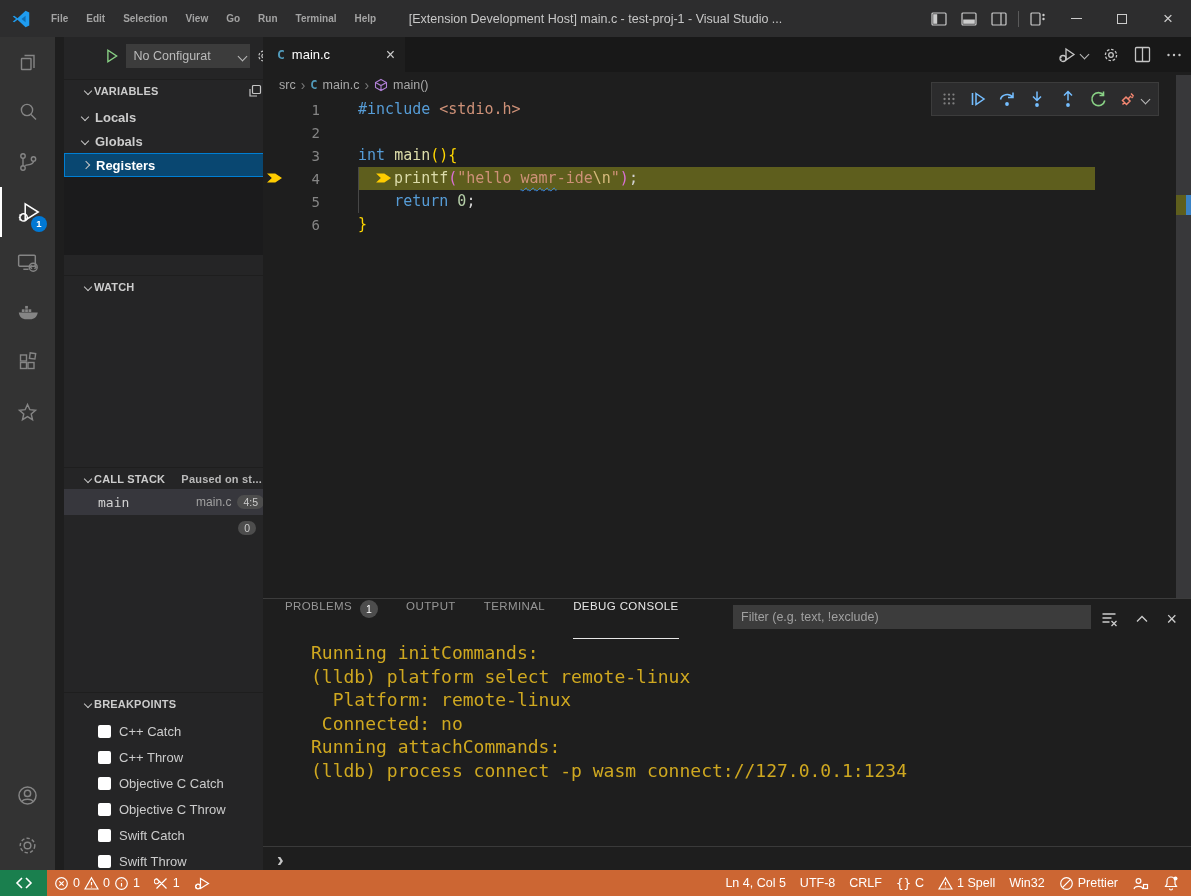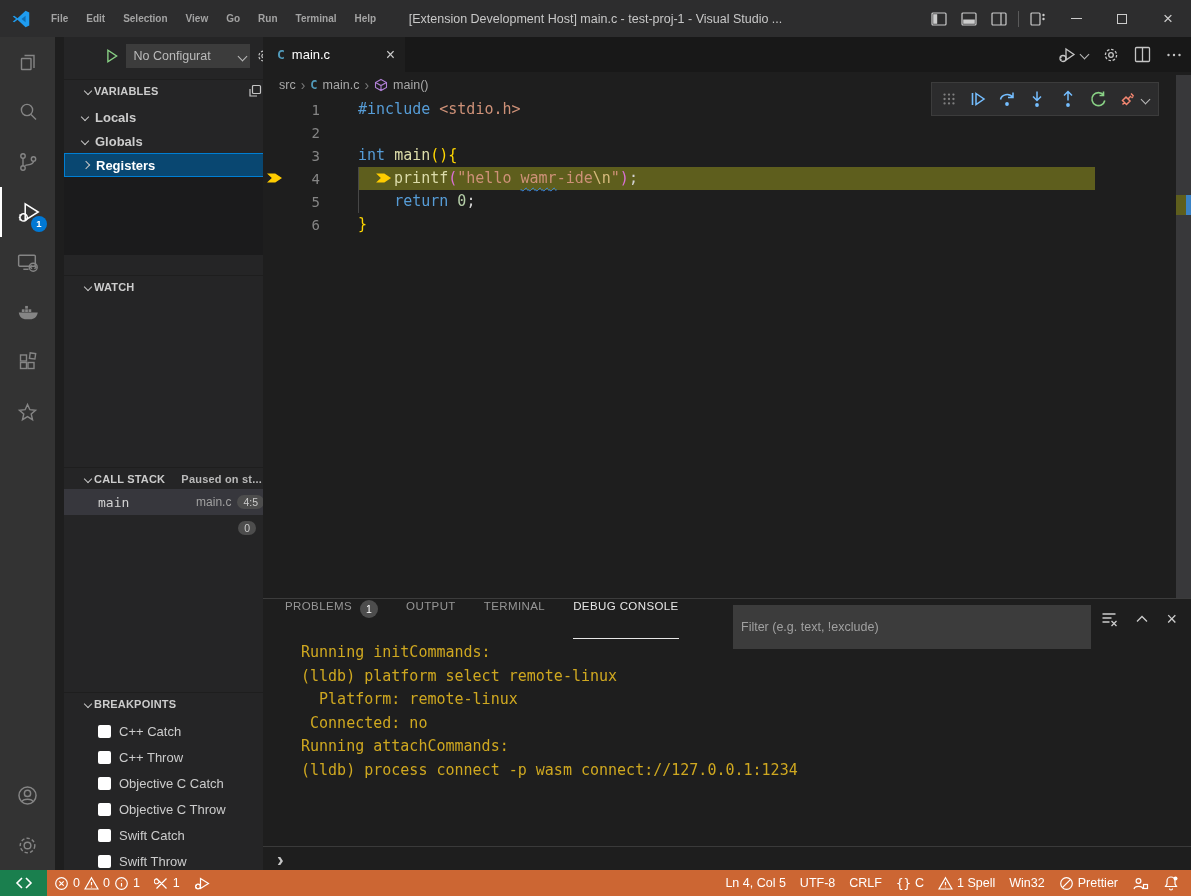--- a/index.html
+++ b/index.html
@@ -95,27 +95,27 @@
   .ov-mark1 { position:absolute; left:0; top:120px; width:10px; height:20px; background:#5e5e1d; }
   .ov-mark2 { position:absolute; right:0; top:120px; width:5px; height:20px; background:#3b82c4; }
 
   
   .panel { position:absolute; left:263px; top:598px; width:928px; height:272px; background:#1e1e1e; border-top:1px solid #3c3c3c; }
   .panel-tabs { position:absolute; left:22px; top:0; height:40px; display:flex; align-items:center; gap:28px; }
   .ptab { font-size:11.5px; letter-spacing:.4px; color:#969696; display:flex; gap:8px; height:39px; }
   .ptab.active { color:#e7e7e7; border-bottom:1px solid #e7e7e7; }
   .ptab .badge-pill { background:#4d4d4d; color:#ffffff; border-radius:50%; width:18px; height:18px; padding:0;
     text-align:center; line-height:18px; font-size:10.5px; }
-  .filter-input { position:absolute; left:470px; top:6px; width:358px; height:44px; background:#3c3c3c; border:none;
+  .filter-input { position:absolute; left:470px; top:6px; width:358px; height:24px; background:#3c3c3c; border:none;
     color:#cccccc; font-size:12.5px; padding:0 8px; font-family:"Liberation Sans", sans-serif; }
   .filter-input::placeholder { color:#a0a0a0; }
   .panel-actions { position:absolute; right:14px; top:6px; display:flex; align-items:center; gap:16px; height:28px; }
   .panel-actions svg { stroke:#cccccc; fill:none; stroke-width:1.3; }
   .panel-actions .x { color:#cccccc; font-size:18px; }
-  .console { position:absolute; left:38px; top:42px; font-family:"DejaVu Sans Mono", monospace; font-size:15px;
+  .console { position:absolute; left:48px; top:42px; font-family:"DejaVu Sans Mono", monospace; font-size:18px;
     line-height:23.5px; color:#cfa820; white-space:pre; }
   .repl { position:absolute; left:0; bottom:0; width:928px; height:24px; border-top:1px solid #3a3a3a;
     display:flex; align-items:center; }
   .repl-chevron { color:#c5c5c5; font-size:20px; font-weight:bold; margin-left:14px; line-height:20px; }
 
   
   .statusbar { position:absolute; left:0; top:870px; width:1191px; height:26px; background:#cc6633; color:#ffffff;
     font-size:12.5px; display:flex; align-items:center; }
   .remote-ind { width:47px; height:26px; background:#1a7f4e; display:flex; align-items:center; justify-content:center; }
   .sb-item { display:flex; align-items:center; gap:4px; padding:0 7px; height:26px; white-space:nowrap; }

